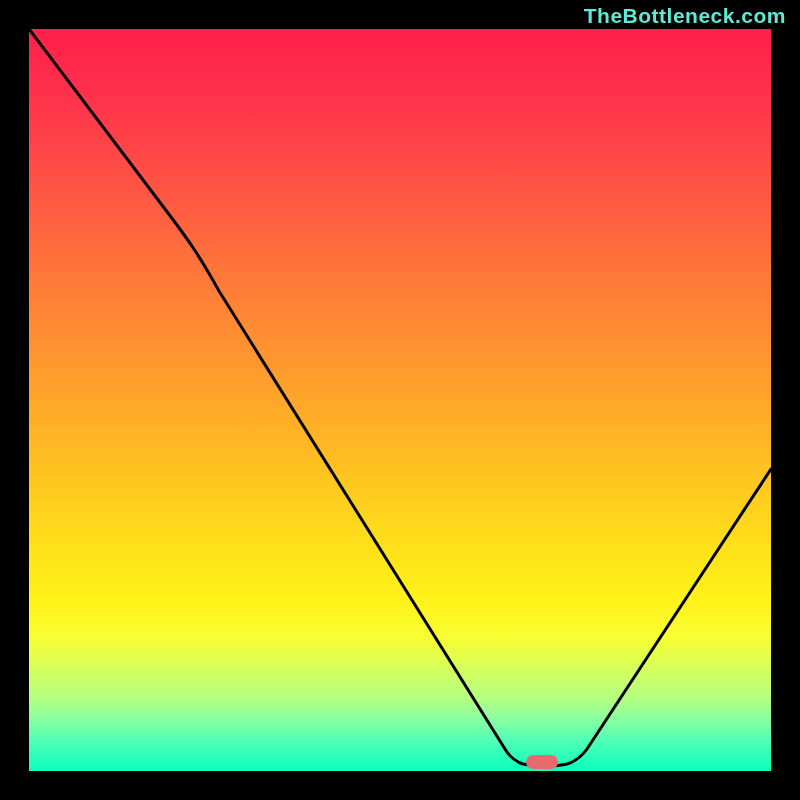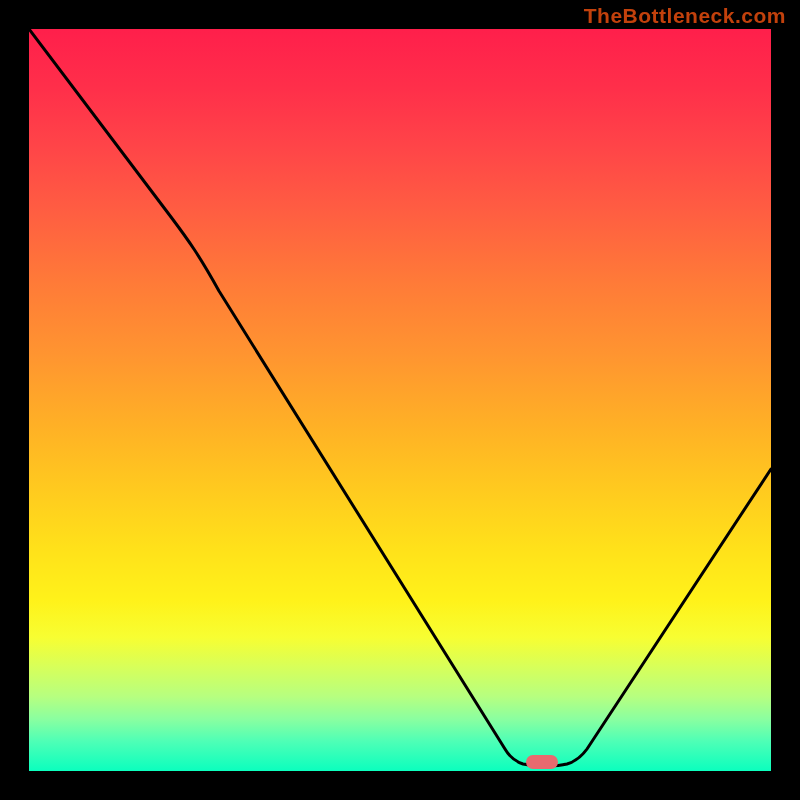--- a/index.html
+++ b/index.html
@@ -44,21 +44,21 @@
       #0bffbe 100%
     );
   }
   .watermark {
     position: absolute;
     top: 4px;
     right: 14px;
     font-family: Arial, Helvetica, sans-serif;
     font-size: 21px;
     font-weight: 600;
-    color: #c2410c;
+    color: #5eead4;
     letter-spacing: 0.5px;
   }
   svg.curve {
     position: absolute;
     left: 0;
     top: 0;
     width: 742px;
     height: 742px;
   }
   .curve path {

